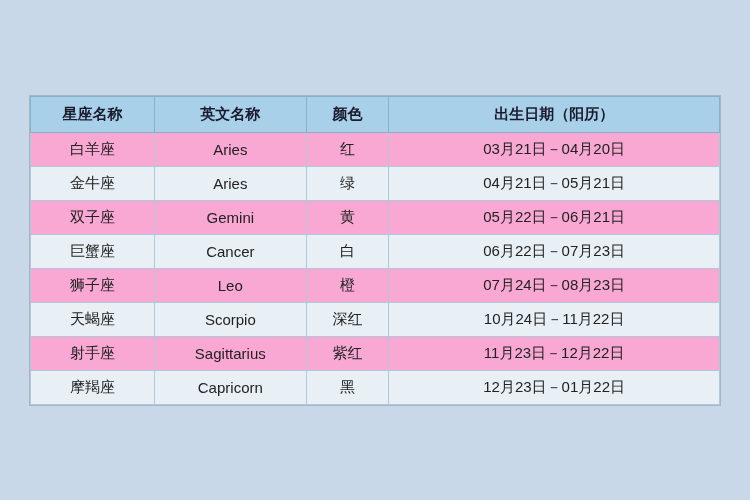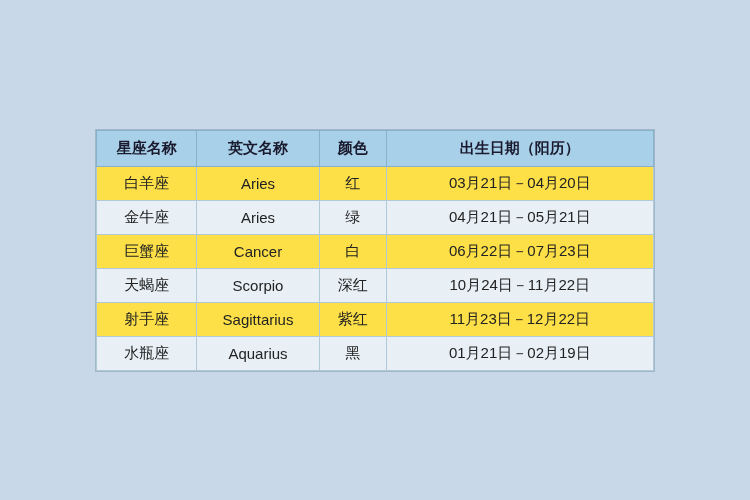--- a/index.html
+++ b/index.html
@@ -14,21 +14,21 @@
       background-color: #c8d8e8;
       display: flex;
       align-items: center;
       justify-content: center;
       font-family: "Microsoft YaHei", "SimHei", Arial, sans-serif;
     }
 
     .table-container {
       background-color: #dce8f0;
       border: 1px solid #a0b8c8;
-      width: 560px;
+      width: 692px;
     }
 
     table {
       width: 100%;
       border-collapse: collapse;
       font-size: 15px;
     }
 
     thead tr th {
       background-color: #a8d0e8;
@@ -38,21 +38,21 @@
       color: #1a1a2e;
       font-weight: bold;
       font-size: 15px;
     }
 
     tbody tr td {
       border: 1px solid #b0c8d8;
       padding: 7px 12px;
       text-align: center;
       color: #222222;
-      background-color: #fde047;
+      background-color: #f9a8d4;
       font-size: 15px;
     }
 
     tbody tr:nth-child(even) td {
       background-color: #e8f0f6;
     }
 
     .col-chinese { width: 18%; }
     .col-english { width: 22%; }
     .col-color   { width: 12%; }
@@ -78,38 +78,50 @@
           <td>红</td>
           <td>03月21日－04月20日</td>
         </tr>
         <tr>
           <td>金牛座</td>
           <td>Aries</td>
           <td>绿</td>
           <td>04月21日－05月21日</td>
         </tr>
         <tr>
+          <td>双子座</td>
+          <td>Gemini</td>
+          <td>黄</td>
+          <td>05月22日－06月21日</td>
+        </tr>
+        <tr>
           <td>巨蟹座</td>
           <td>Cancer</td>
           <td>白</td>
           <td>06月22日－07月23日</td>
+        </tr>
+        <tr>
+          <td>狮子座</td>
+          <td>Leo</td>
+          <td>橙</td>
+          <td>07月24日－08月23日</td>
         </tr>
         <tr>
           <td>天蝎座</td>
           <td>Scorpio</td>
           <td>深红</td>
           <td>10月24日－11月22日</td>
         </tr>
         <tr>
           <td>射手座</td>
           <td>Sagittarius</td>
           <td>紫红</td>
           <td>11月23日－12月22日</td>
         </tr>
         <tr>
-          <td>水瓶座</td>
-          <td>Aquarius</td>
+          <td>摩羯座</td>
+          <td>Capricorn</td>
           <td>黑</td>
-          <td>01月21日－02月19日</td>
+          <td>12月23日－01月22日</td>
         </tr>
       </tbody>
   </table>
 </div>
 
 </body></html>

